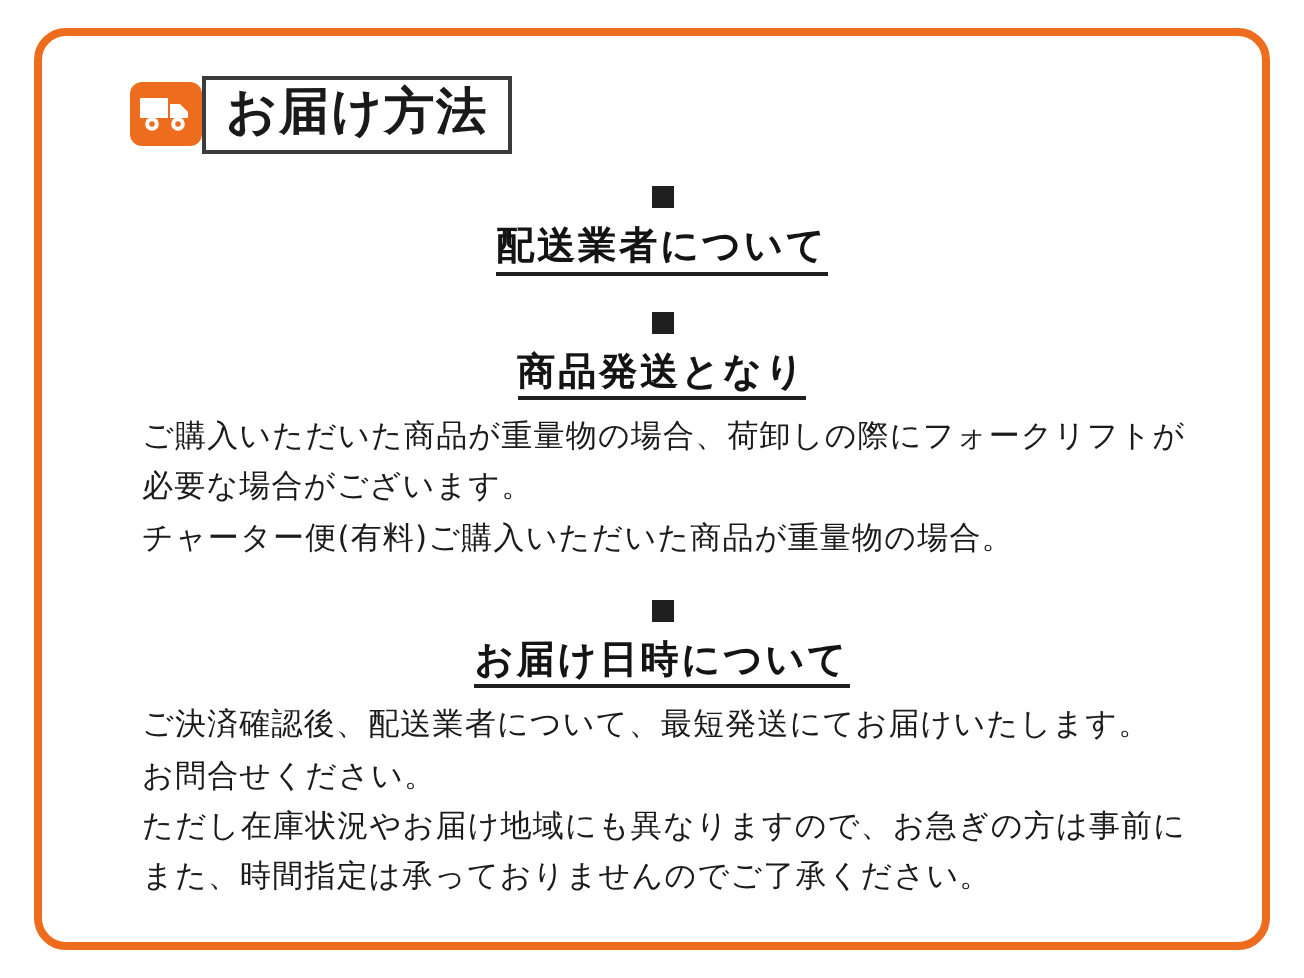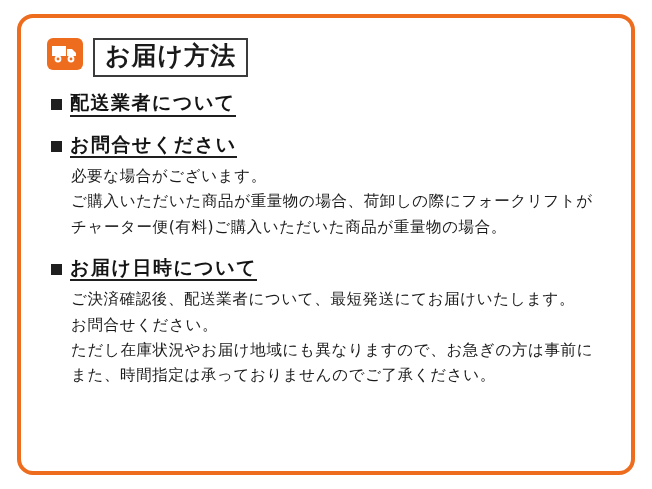--- a/index.html
+++ b/index.html
@@ -26,22 +26,22 @@
     width: 618px;
     height: 461px;
     background: #ffffff;
     border: 4px solid #ed6c1e;
     border-radius: 16px;
     padding: 14px 20px 10px 22px;
   }
   
   .title-row {
     display: flex;
-    gap: 10px;
-    margin: 6px 0 14px 4px;
+    align-items: center;
+    margin: 6px 0 14px 22px;
   }
   .truck-badge {
     width: 36px;
     height: 32px;
     background: #ed6c1e;
     border-radius: 6px;
     position: relative;
     flex: 0 0 auto;
   }
   .truck-badge svg { position: absolute; left: 4px; top: 5px; }
@@ -56,20 +56,21 @@
     font-family: "DejaVu Sans", sans-serif;
   }
   
   .section { margin: 0 0 16px 0; }
   .section:last-child { margin-bottom: 0; }
   .sec-head {
     display: flex;
     align-items: center;
     gap: 8px;
     margin: 0 0 6px 8px;
+    flex-direction: column;
   }
   .sq {
     width: 11px;
     height: 11px;
     background: #1f1f1f;
     flex: 0 0 auto;
     margin-top: 2px;
   }
   .sec-title {
     font-size: 19px;
@@ -116,25 +117,25 @@
     <div class="section">
       <div class="sec-head">
         <span class="sq"></span>
         <span class="sec-title">配送業者について</span>
       </div>
     </div>
 
     <div class="section">
       <div class="sec-head">
         <span class="sq"></span>
-        <span class="sec-title">お問合せください</span>
+        <span class="sec-title">商品発送となり</span>
       </div>
       <div class="lines">
+        <div class="line">ご購入いただいた商品が重量物の場合、荷卸しの際にフォークリフトが</div>
         <div class="line">必要な場合がございます。</div>
-        <div class="line">ご購入いただいた商品が重量物の場合、荷卸しの際にフォークリフトが</div>
         <div class="line">チャーター便(有料)ご購入いただいた商品が重量物の場合。</div>
       </div>
     </div>
 
     <div class="section">
       <div class="sec-head">
         <span class="sq"></span>
         <span class="sec-title">お届け日時について</span>
       </div>
       <div class="lines">

